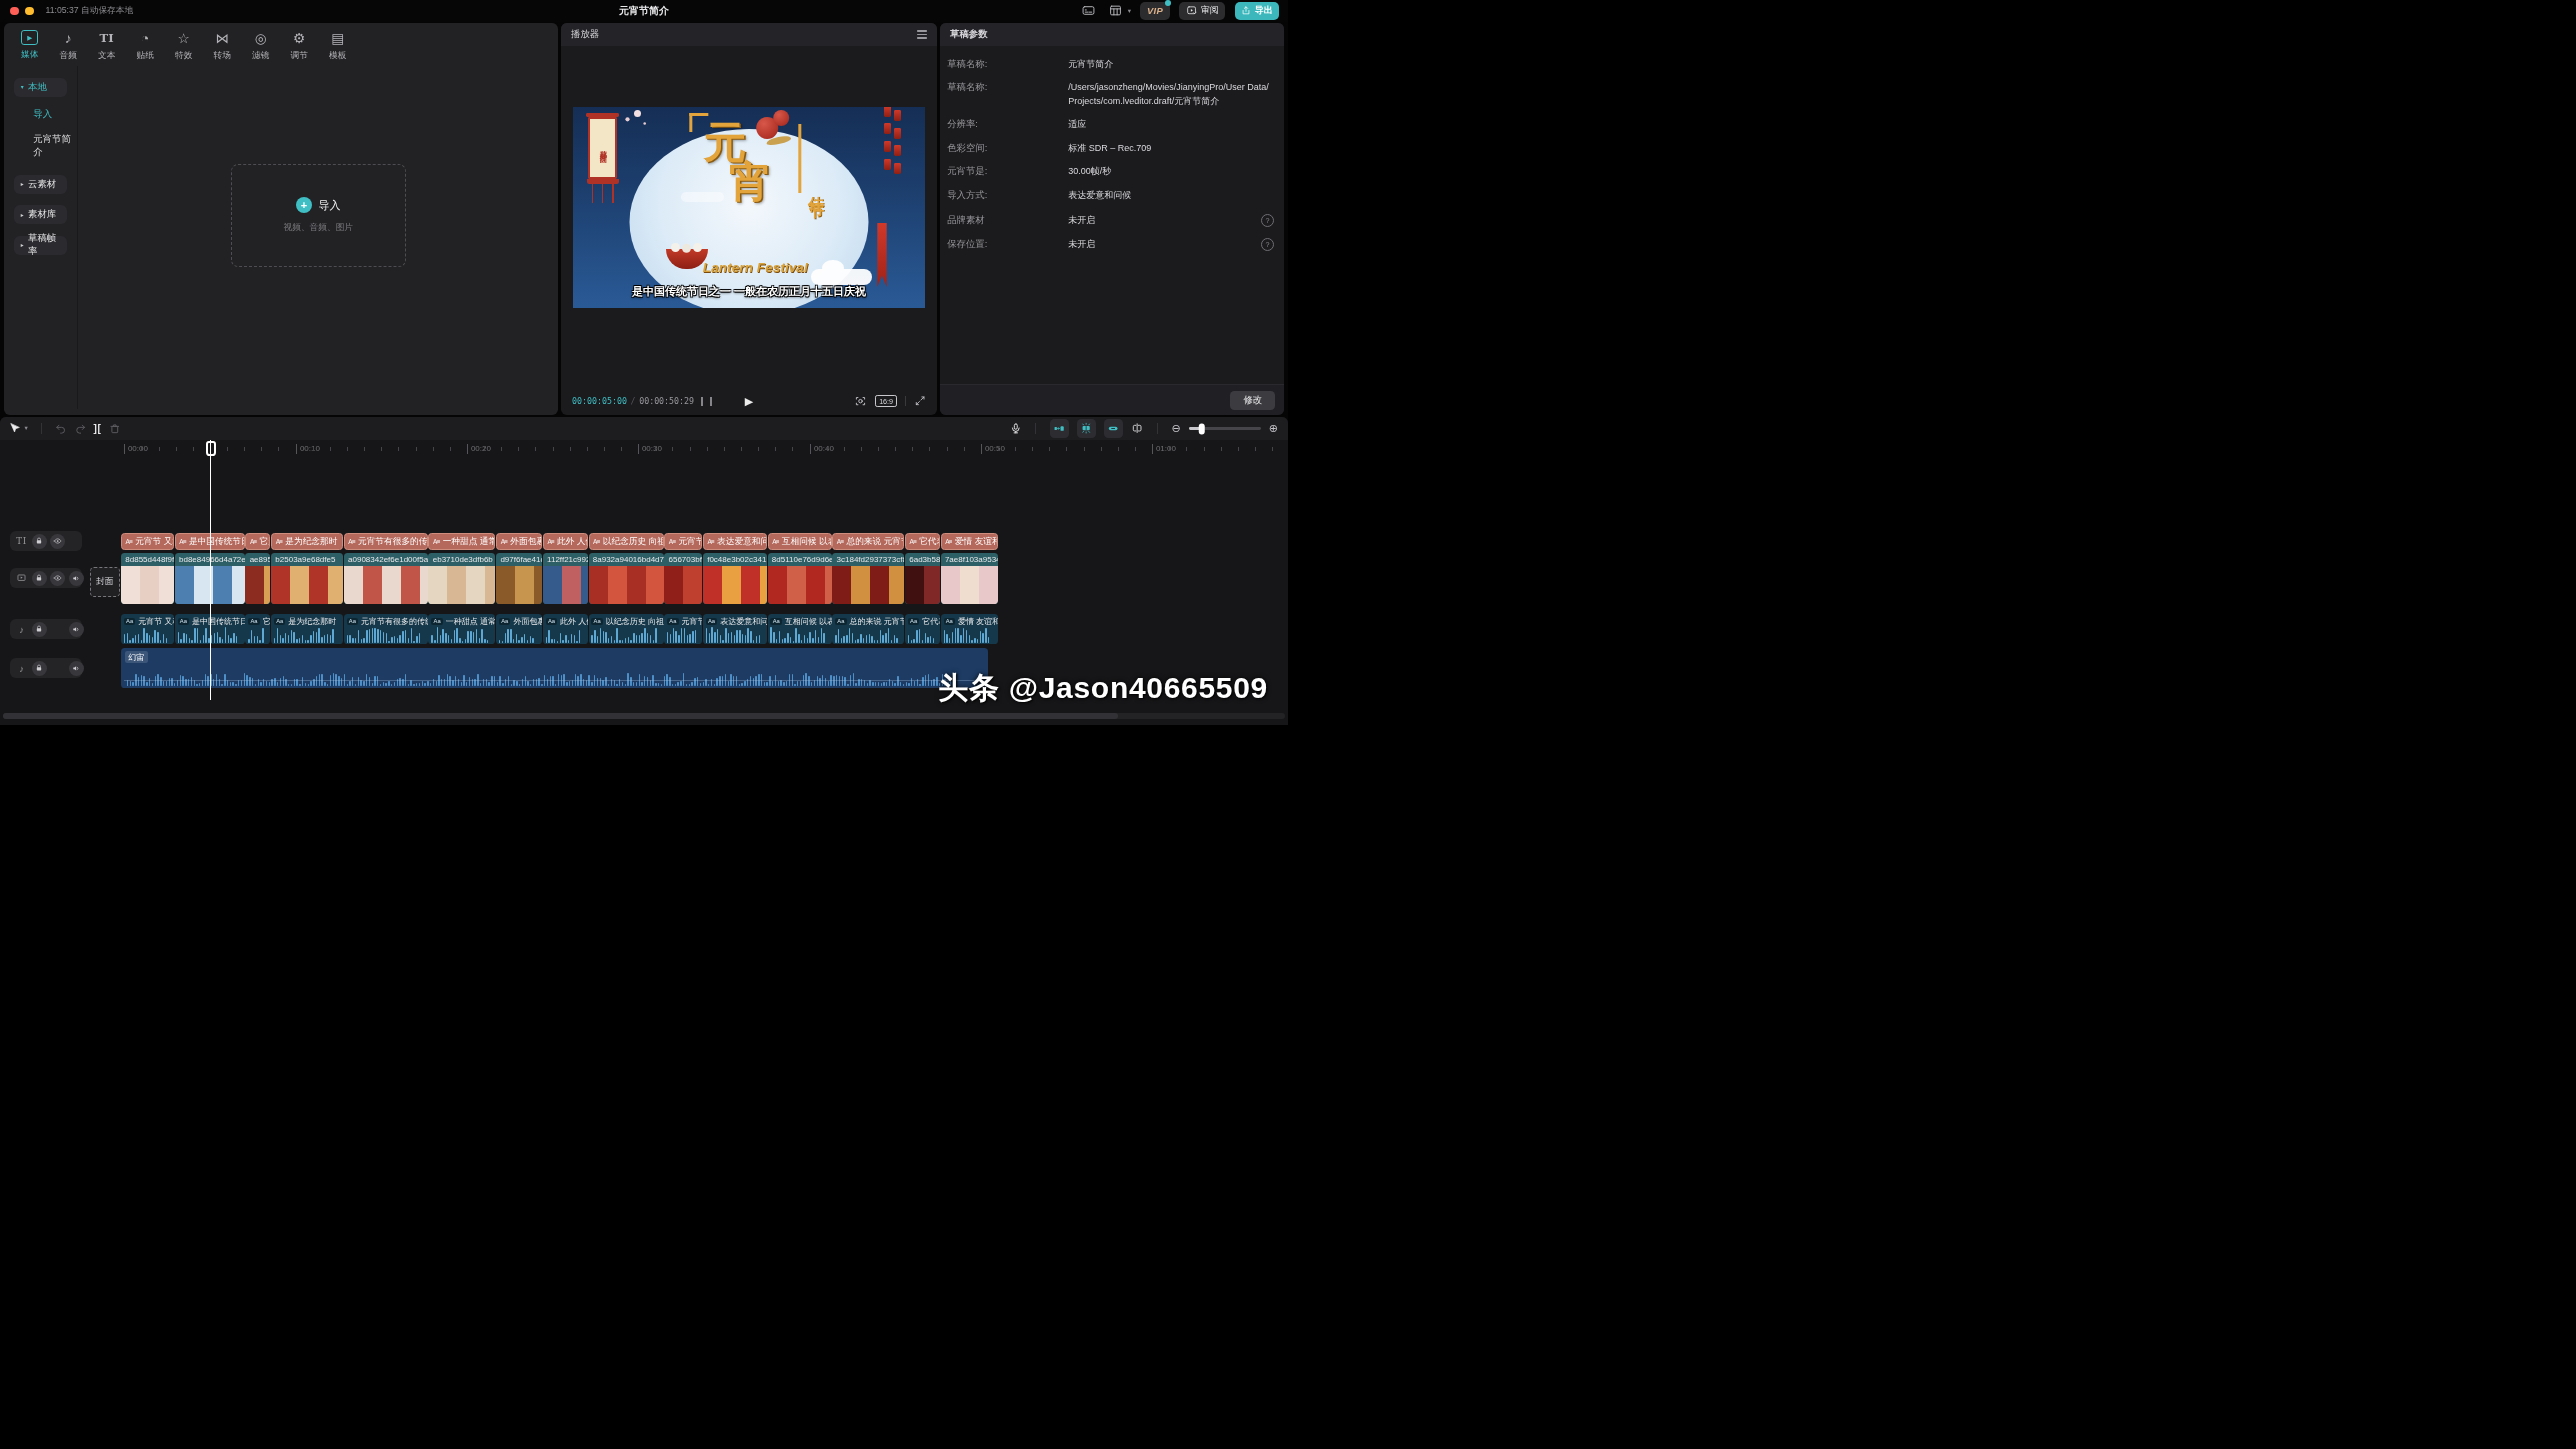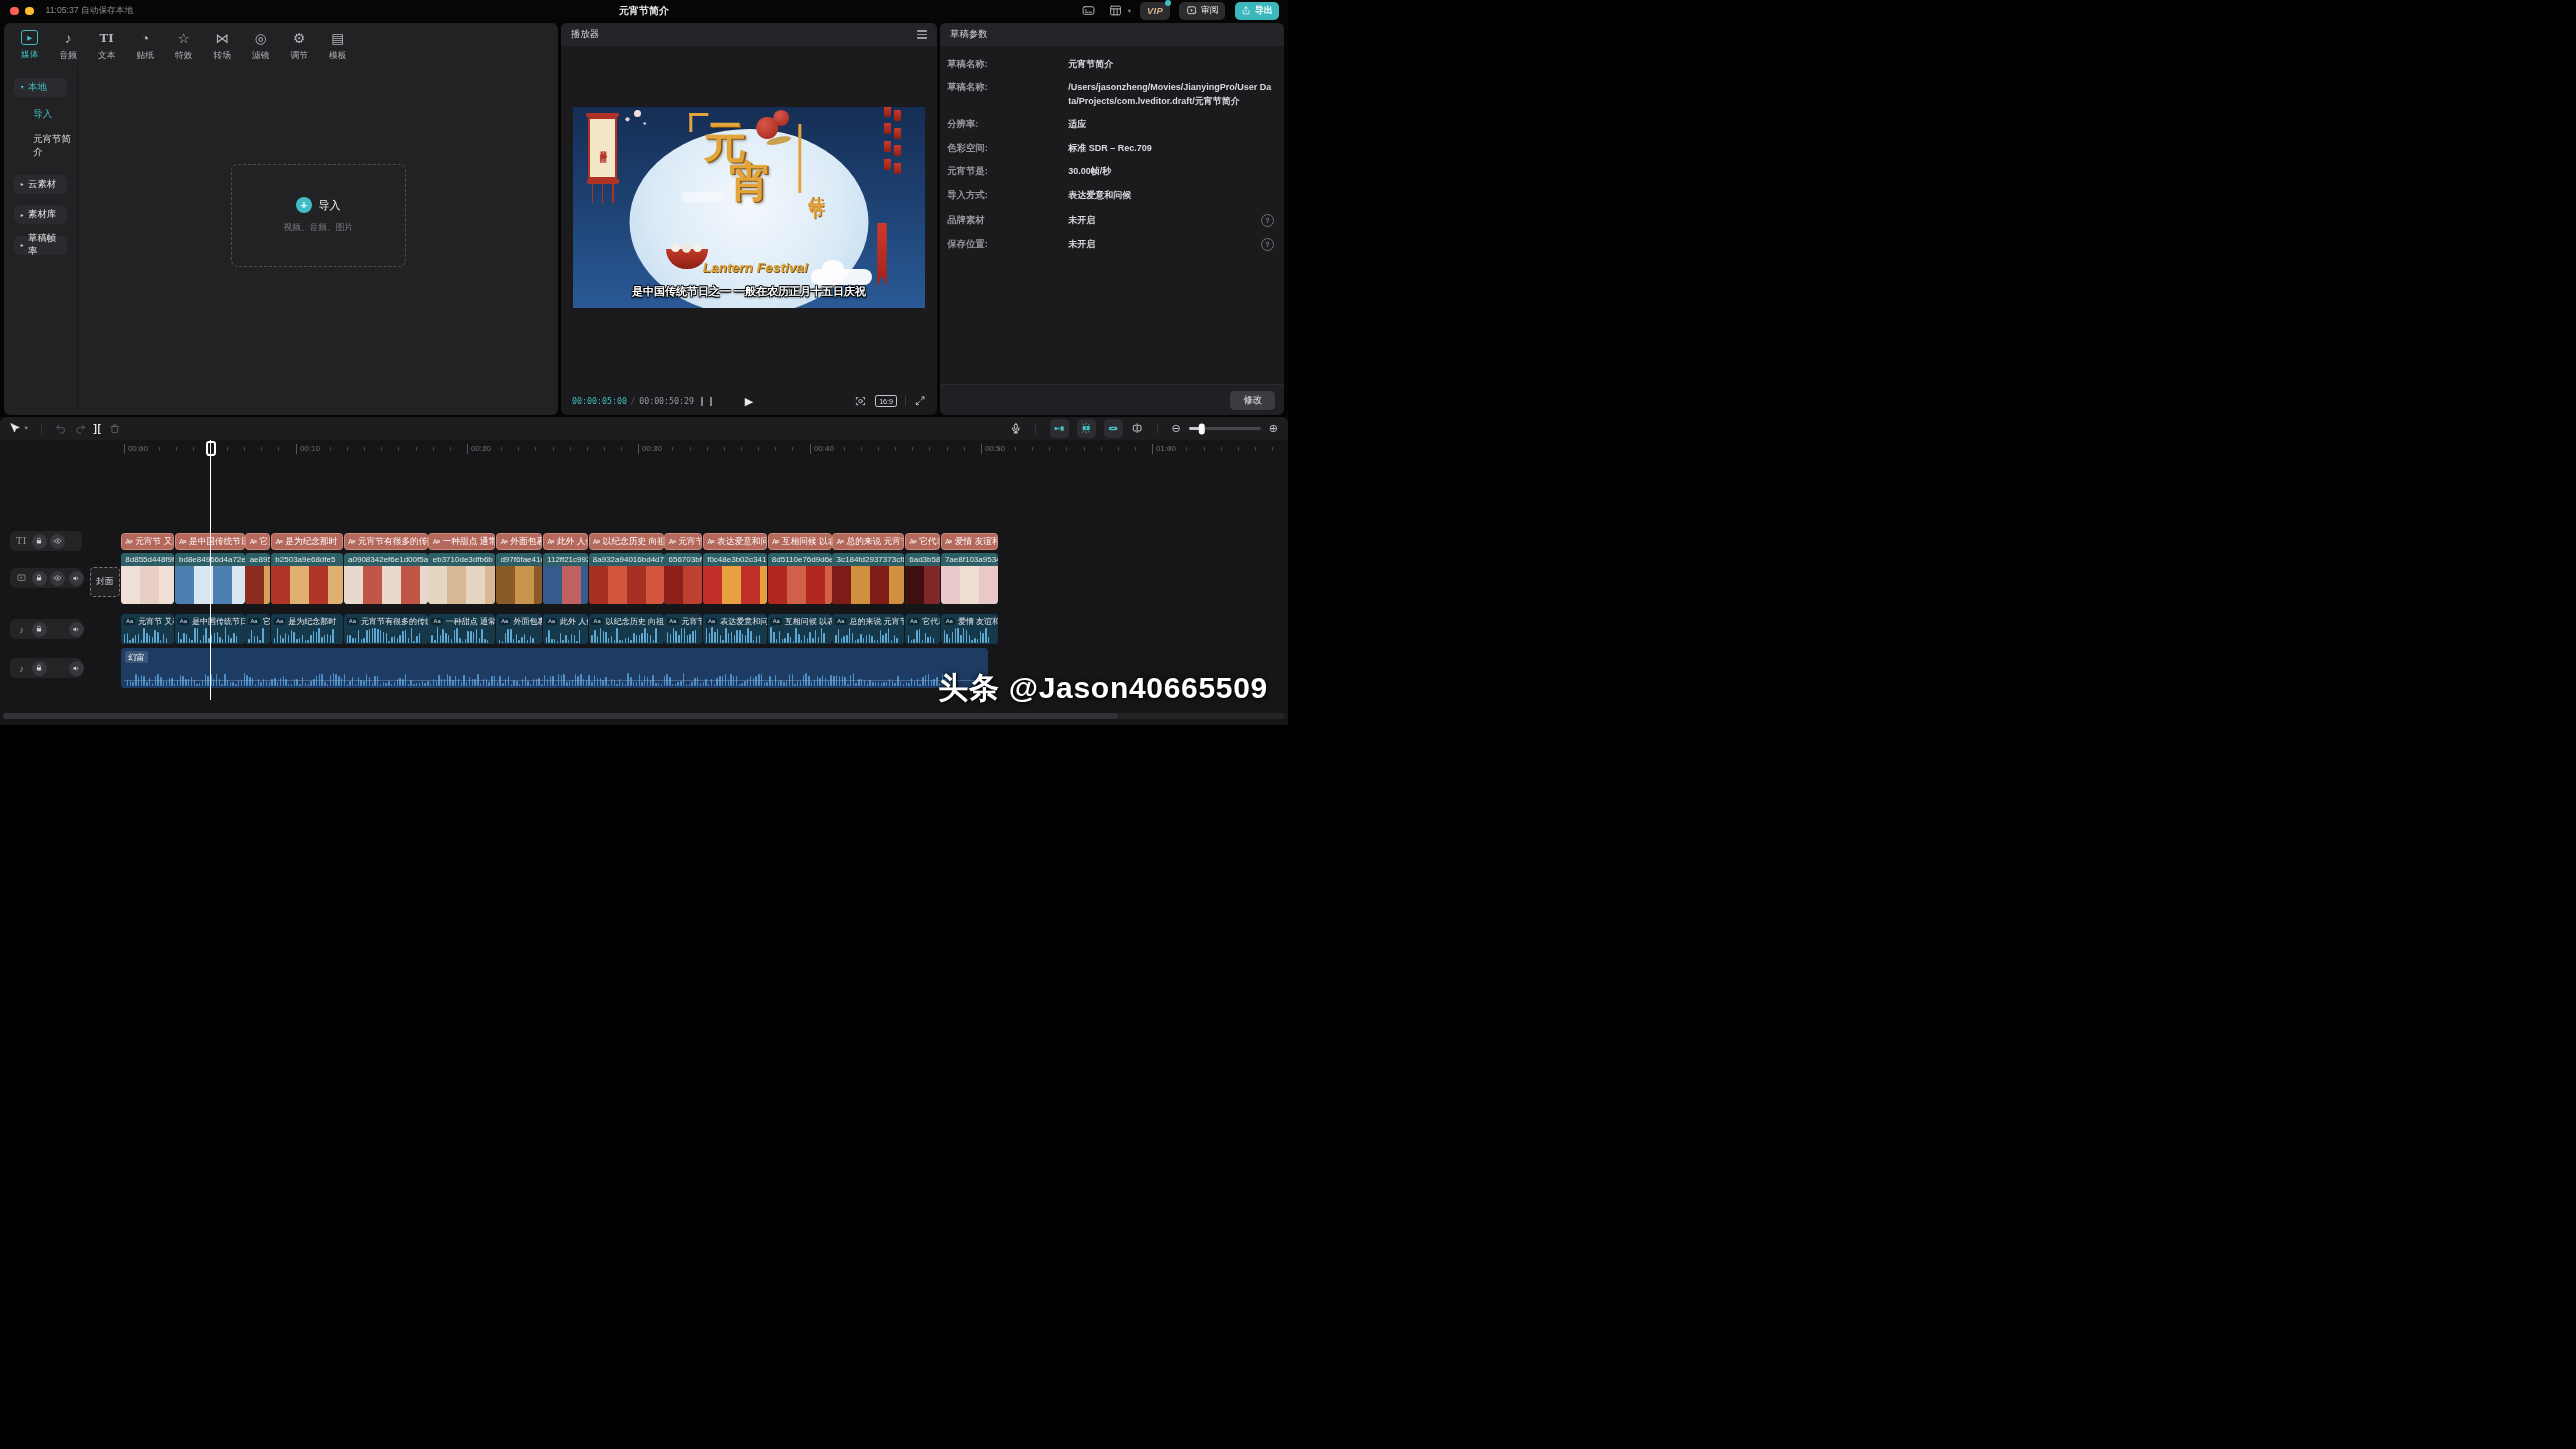--- a/index.html
+++ b/index.html
@@ -100,21 +100,21 @@
   .tc.sep{color:#55555a;margin:0 3.6px;}
   .tc.total{color:#98989c;}
   .griddots{width:7.2px;height:9.4px;border-left:2.9px dashed #85858a;border-right:2.9px dashed #85858a;margin-left:7.2px;cursor:pointer;}
   .play-btn{position:absolute;left:50%;transform:translateX(-50%);color:#ececec;font-size:11px;cursor:pointer;}
   .pc-right{margin-left:auto;display:flex;align-items:center;gap:8px;}
   .pc-right svg{stroke:#c9c9cd;fill:none;stroke-width:1.8;stroke-linecap:round;cursor:pointer;}
   .ratio-box{border:1px solid #c9c9cd;border-radius:2.2px;font-size:7.2px;color:#d8d8dc;padding:0.7px 2.9px;cursor:pointer;}
   .pc-div{width:0.7px;height:10px;background:#3a3a3e;}
 
   
-  .params-body{padding:11.6px 10px 0 7.2px;position:relative;height:calc(100% - 64px);font-weight:bold;}
+  .params-body{padding:11.6px 10px 0 7.2px;position:relative;height:calc(100% - 64px);}
   .prow{display:flex;margin-bottom:10px;font-size:9.4px;align-items:flex-start;}
   .plabel{width:121px;flex:none;color:#98989c;}
   .pvalue{flex:1;color:#dadade;font-size:9px;line-height:1.5;word-break:break-all;}
   .prow.toggle-first{margin-top:12.3px;}
   .help{margin-left:auto;width:11px;height:11px;border:0.9px solid #6f6f74;border-radius:50%;color:#8a8a8e;font-size:7.2px;display:flex;align-items:center;justify-content:center;flex:none;cursor:pointer;}
   .params-footer{position:absolute;left:0;right:0;bottom:0;height:30px;border-top:0.7px solid #2a2a2e;display:flex;align-items:center;justify-content:flex-end;padding-right:8.7px;background:#202024;}
   .modify-btn{background:#3c3c40;border-radius:4.3px;height:19px;min-width:45px;display:flex;align-items:center;justify-content:center;font-size:9.4px;color:#ececee;cursor:pointer;}
 
   
   .timeline{position:absolute;left:0;top:417px;width:1288px;height:308px;background:#161618;border-radius:5.8px 5.8px 0 0;}
@@ -374,21 +374,21 @@
         <span class="pc-div"></span>
         <svg width="12.3" height="11.6" viewBox="0 0 24 24">
             <path d="M13.5 10.5L20 4M20 8.5V4h-4.5M10.5 13.5L4 20M4 15.5V20h4.5"></path>
           </svg>
       </div>
     </div>
   </div>
 
   <div class="panel params-panel">
     <div class="panel-header">
-      <span style="font-weight:400">草稿参数</span>
+      <span style="font-weight:700">草稿参数</span>
     </div>
     <div class="params-body">
         <div class="prow">
           <span class="plabel">草稿名称:</span>
           <span class="pvalue">元宵节简介</span>
         </div>
         <div class="prow">
           <span class="plabel">草稿名称:</span>
           <span class="pvalue">/Users/jasonzheng/Movies/JianyingPro/User Data/Projects/com.lveditor.draft/元宵节简介</span>
         </div>

